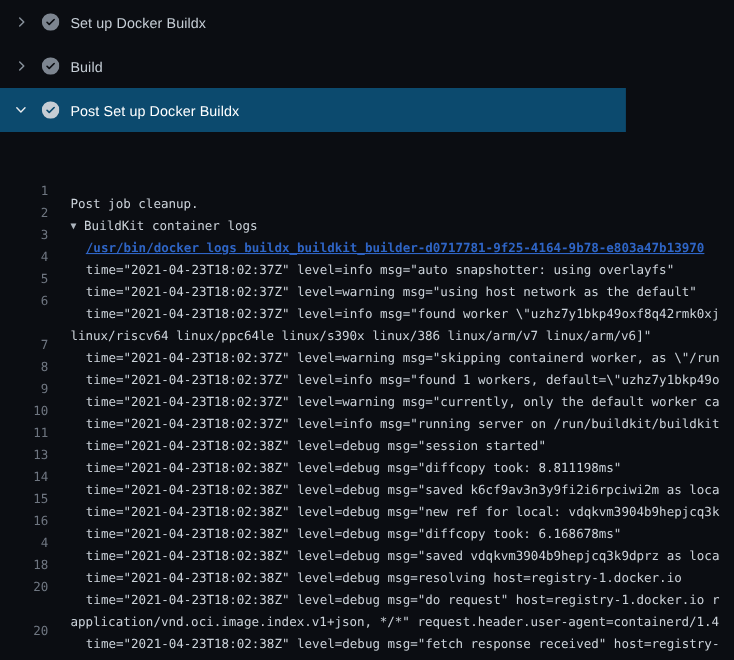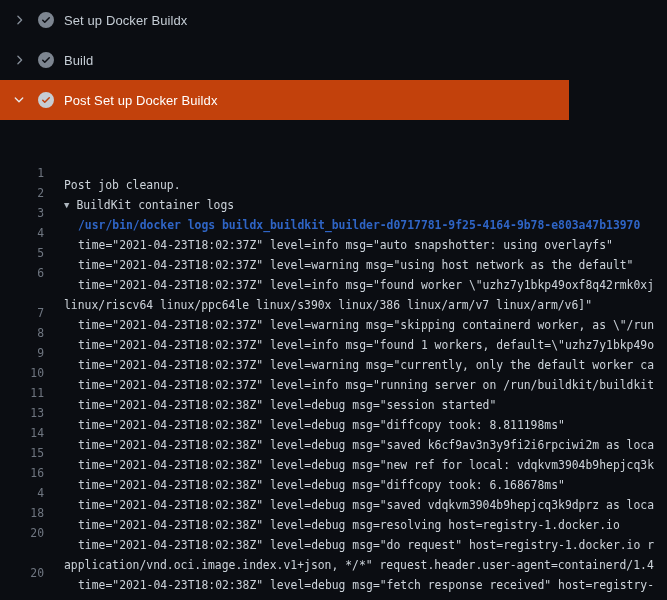--- a/index.html
+++ b/index.html
@@ -8,21 +8,21 @@
     background:#0b0d12;
     font-family:"Liberation Sans", sans-serif;
     position:relative;
   }
   
   .steps { width:569px; }
   .step-row {
     height:40px; display:flex; align-items:center;
     padding-left:12px; box-sizing:border-box; cursor:pointer;
   }
-  .step-row.expanded { background:#c2410c;text-align:right; }
+  .step-row.expanded { background:#0c4a6e;text-align:right; }
   .chev { width:14px; height:14px; flex:0 0 14px; display:flex; align-items:center; justify-content:center; }
   .chev svg { width:14px; height:14px; fill:#868f99; }
   .step-row.expanded .chev svg { fill:#e8ebee; }
   .check { width:16px; height:16px; flex:0 0 16px; margin-left:12px; }
   .check svg { width:16px; height:16px; fill:#7d8590; }
   .step-row.expanded .check svg { fill:#c6cdd4; }
   .step-label {
     margin-left:10px; font-size:13px; color:#c5cdd5; letter-spacing:0.1px;
   }
   .step-row.expanded .step-label { color:#ffffff; }
@@ -34,21 +34,21 @@
     font-size:11.4px; line-height:20px;
     color:#ccd3da;
   }
   .log-row { position:relative; height:20px; white-space:pre; }
   .ln {
     position:absolute; left:0; top:0; width:44px;
     text-align:right; color:#6f7681; cursor:pointer;
   }
   .ct { position:absolute; top:0; left:64px;margin-top:12px; }
   .log-row.kind-log .ct, .log-row.kind-command .ct { left:78px; }
-  .log-row.kind-command .ct { color:#2f65c6; font-weight:bold; }
+  .log-row.kind-command .ct { color:#2f65c6; font-weight:bold;text-decoration:underline; }
   .tri { color:#aeb6bf; font-size:9px; margin-right:7px; cursor:pointer; vertical-align:1px; }
 </style>
 </head>
 <body>
 
 <div class="steps">
 
   <div class="step-row">
     <span class="chev">
       <svg viewBox="0 0 16 16">

